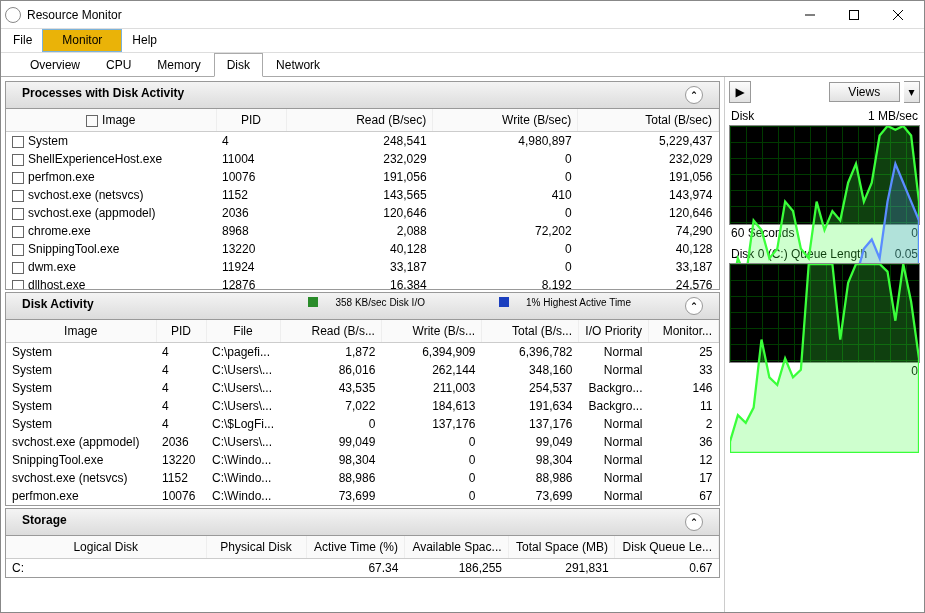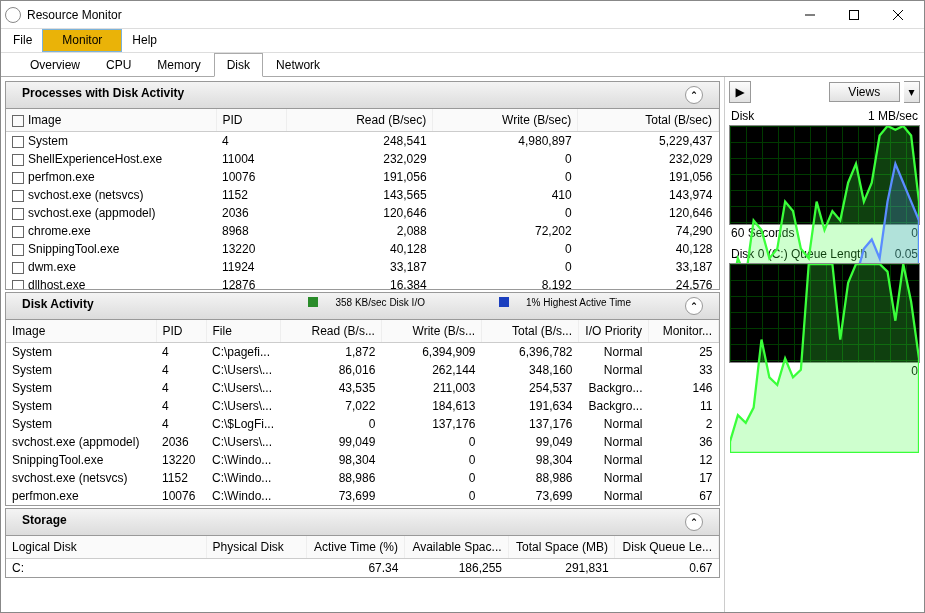--- a/index.html
+++ b/index.html
@@ -20,21 +20,21 @@
 .side { width: 200px; border-left: 1px solid #ccc; padding: 4px; display: flex; flex-direction: column; gap: 4px; overflow: hidden; }
 .panel { border: 1px solid #999; }
 .panel-header { background: linear-gradient(#f4f4f4,#dcdcdc); border-bottom: 1px solid #999; padding: 4px 16px; font-weight: bold; display: flex; align-items: flex-start; gap: 17px; }
 .panel-header .spacer { flex: 1; }
 .collapse-btn { width: 18px; height: 18px; border: 1px solid #999; border-radius: 50%; background: #fff; display: flex; align-items: center; justify-content: center; font-size: 9px; cursor: pointer; }
 .stat-dot { width: 10px; height: 10px; display: inline-block; }
 .stat-green { background: #2a8c2a; }
 .stat-blue { background: #1b3fbf; }
 .stat-text { font-weight: normal; font-size: 10px; }
 .tbl { width: 100%; border-collapse: collapse; }
-.tbl th { text-align: left; font-weight: normal; padding: 4px 6px; border-bottom: 1px solid #ccc; border-right: 1px solid #eee; background: #fafafa; cursor: pointer; }
+.tbl th { text-align: center; font-weight: normal; padding: 4px 6px; border-bottom: 1px solid #ccc; border-right: 1px solid #eee; background: #fafafa; cursor: pointer; }
 .tbl th.num, .tbl td.num { text-align: right; }
 .tbl td { padding: 2px 6px; white-space: nowrap; overflow: hidden; text-overflow: ellipsis; }
 .chk { width: 12px; height: 12px; border: 1px solid #666; display: inline-block; vertical-align: middle; margin-right: 4px; }
 .scrollpane { max-height: 180px; overflow-y: scroll; }
 .scrollpane.short { max-height: 200px; }
 .side-top { display: flex; gap: 4px; align-items: center; }
 .side-rbtn { width: 22px; height: 22px; border: 1px solid #999; background: linear-gradient(#fcfcfc,#e2e2e2); display:flex; align-items:center; justify-content:center; cursor:pointer; }
 .views-btn { flex:1; height: 20px; border: 1px solid #999; background: linear-gradient(#fcfcfc,#e2e2e2); display:flex; align-items:center; justify-content:center; cursor:pointer; position:relative; }
 .views-arrow { width:16px; height:22px; border:1px solid #999; border-left:none; background: linear-gradient(#fcfcfc,#e2e2e2); display:flex; align-items:center; justify-content:center; cursor:pointer; }
 .graph-box { border: 1px solid #888; background: #000; height: 100px; position: relative; }

